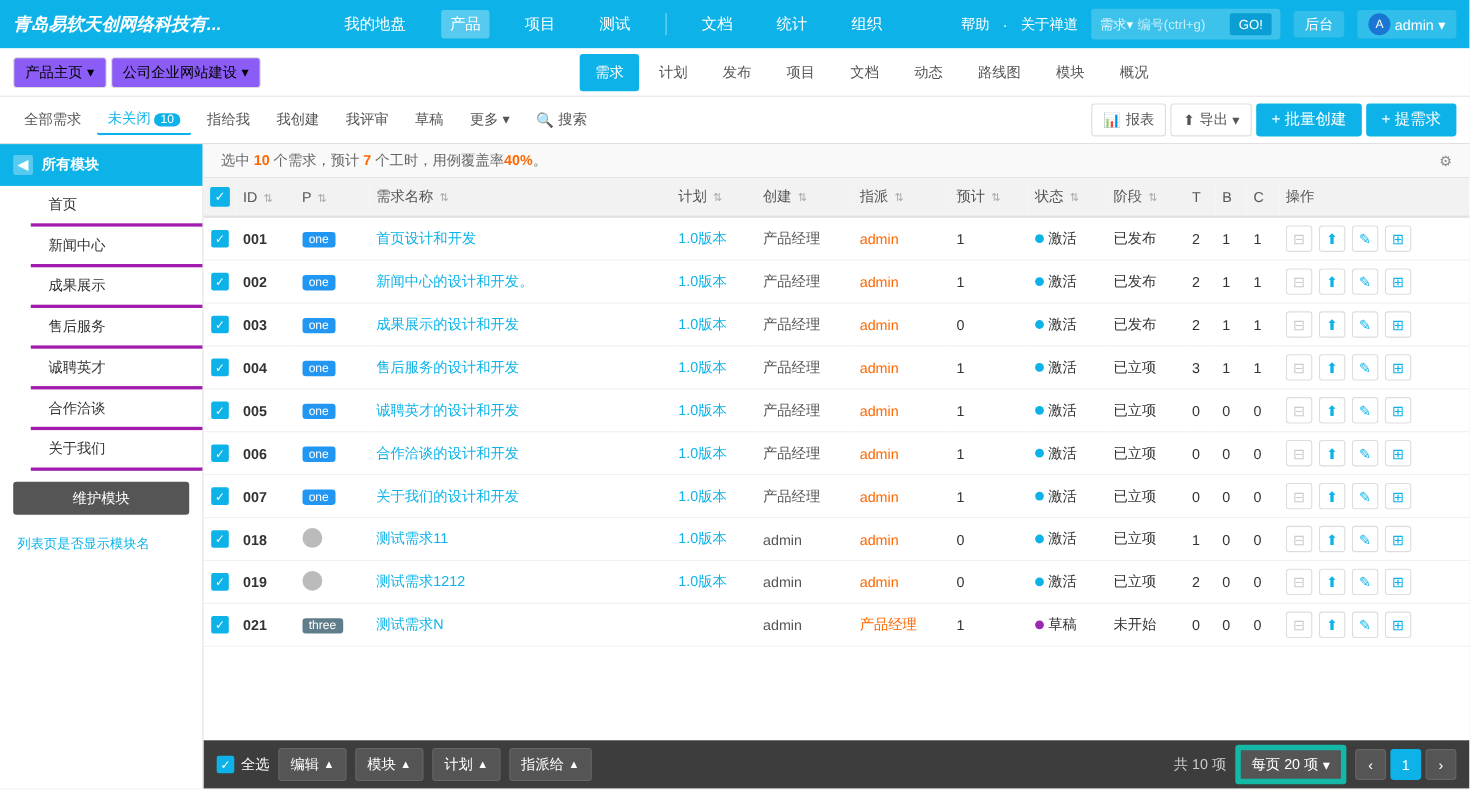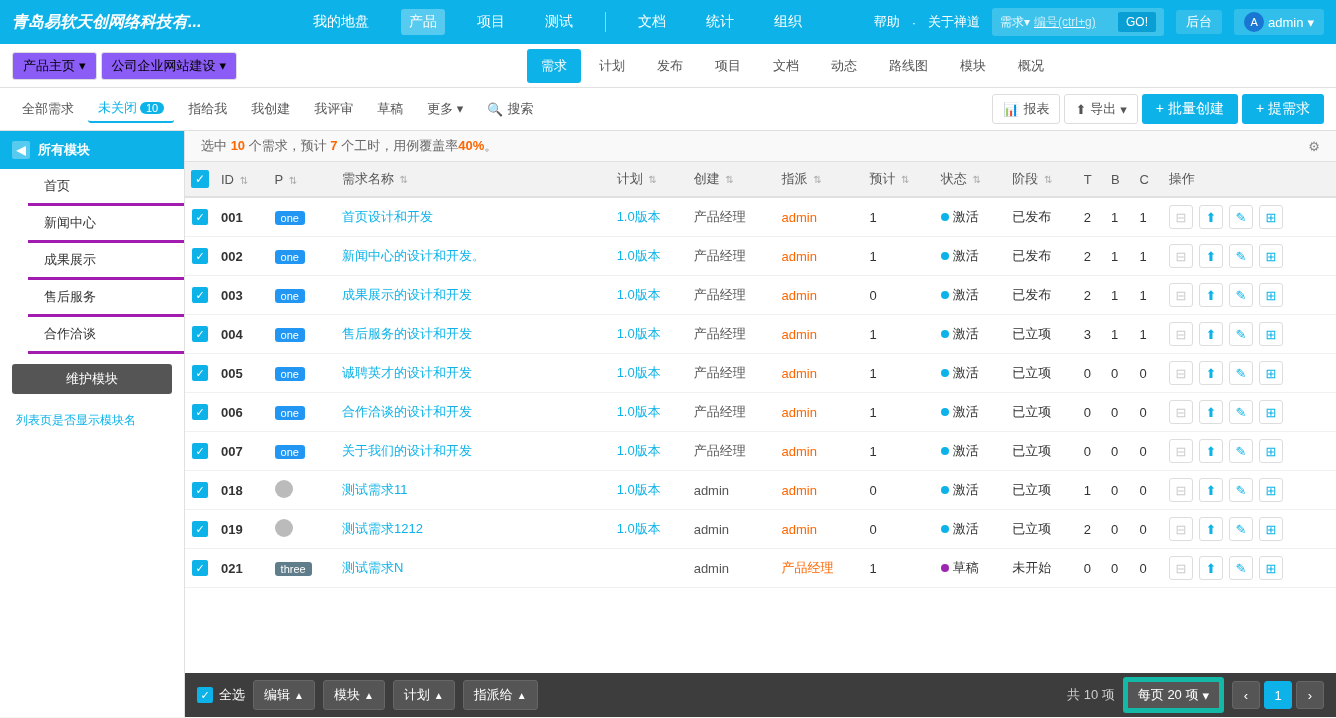--- a/index.html
+++ b/index.html
@@ -459,21 +459,21 @@
     <a>文档</a>
     <a>统计</a>
     <a>组织</a>
   </div>
   <div class="nav-right">
     <a>帮助</a>
     <span>·</span>
     <a>关于禅道</a>
     <div class="search-box">
       <span style="font-size:12px;color:rgba(255,255,255,0.9)">需求▾</span>
-      <input style="width: 80px; text-decoration: underline;" placeholder="编号(ctrl+g)">
+      <input style="width: 80px;" placeholder="编号(ctrl+g)">
       <button class="go-btn">GO!</button>
     </div>
     <div class="backend-btn">后台</div>
     <div class="user-area">
       <div class="avatar-circle">A</div>
       <span>admin</span>
       <span>▾</span>
     </div>
   </div>
 </div>
@@ -535,21 +535,23 @@
 
   <div class="sidebar">
     <div class="sidebar-header">
       <div class="sidebar-toggle">◀</div>
       <span>所有模块</span>
     </div>
     <div class="menu-item">首页</div>
     <div class="menu-item">新闻中心</div>
     <div class="menu-item">成果展示</div>
     <div class="menu-item">售后服务</div>
+    <div class="menu-item">诚聘英才</div>
     <div class="menu-item">合作洽谈</div>
+    <div class="menu-item">关于我们</div>
     <div class="maintain-btn">维护模块</div>
     <div class="show-toggle">列表页是否显示模块名</div>
   </div>
 
   <div class="main-content">
 
     <div class="info-bar">
       <div class="info-text">
         选中 <span>10</span> 个需求，预计 <span>7</span> 个工时，用例覆盖率<span>40%</span>。
       </div>

